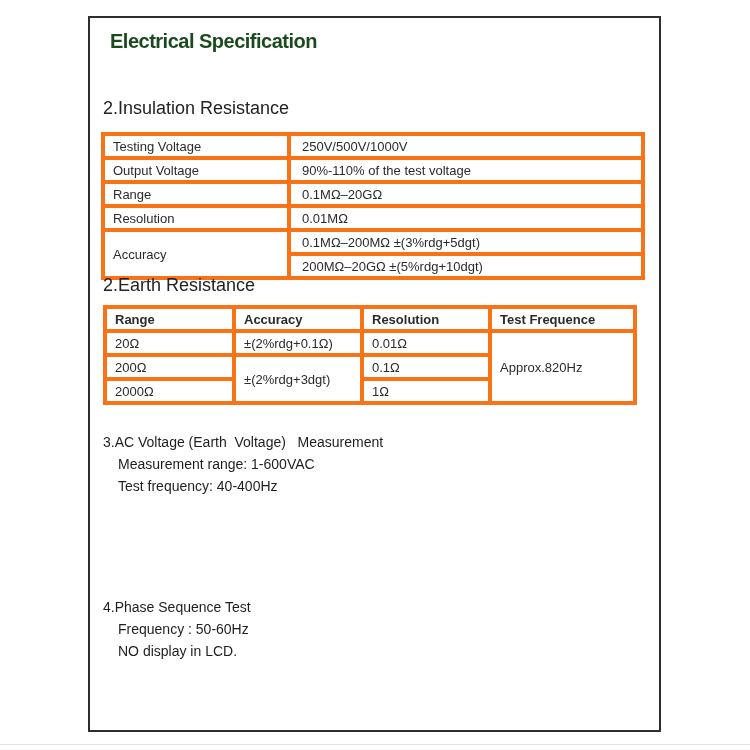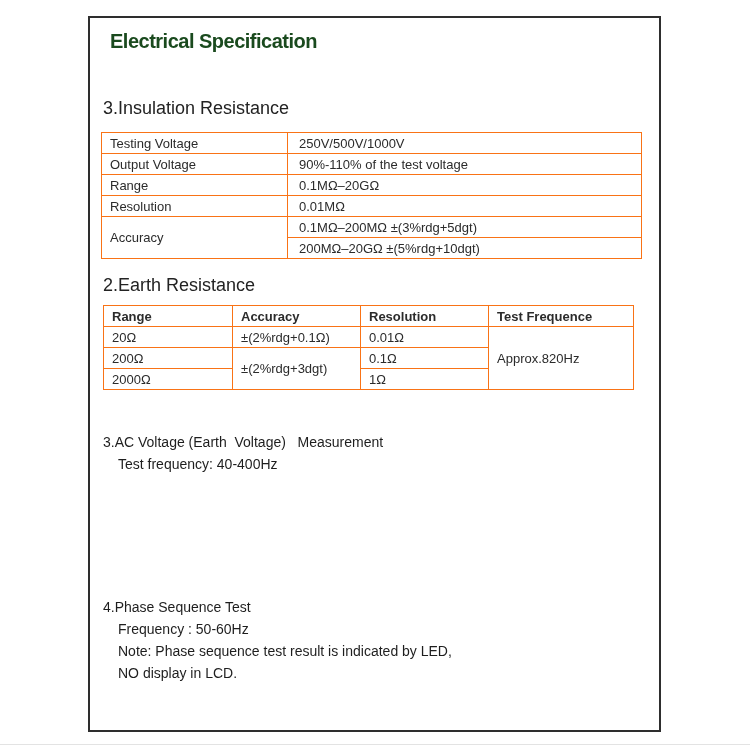--- a/index.html
+++ b/index.html
@@ -46,21 +46,21 @@
   }
   .spec-table {
     position: absolute;
     border-collapse: collapse;
     table-layout: fixed;
     font-size: 13px;
     color: #2b2b2b;
     background: #ffffff;
   }
   .spec-table td, .spec-table th {
-    border: 1px solid #f97316;
+    border: 4px solid #f97316;
     height: 20px;
     padding: 0 8px;
     vertical-align: middle;
     text-align: left;
     font-weight: normal;
     overflow: hidden;
     white-space: nowrap;
   }
   .spec-table th { font-weight: bold; }
   #insulation-table { top: 114px; left: 11px; width: 540px; }
@@ -87,21 +87,21 @@
   }
 </style>
 </head>
 <body>
 
 <div class="canvas">
   <div class="frame">
 
     <div class="page-title">Electrical Specification</div>
 
-    <div class="sec-heading" style="top:80px">3.Insulation Resistance</div>
+    <div class="sec-heading" style="top:80px">2.Insulation Resistance</div>
 
     <table class="spec-table" id="insulation-table">
       <colgroup>
           <col style="width:186px">
           <col style="width:354px">
         </colgroup>
       <tbody>
         <tr>
           <td>Testing Voltage</td>
           <td class="value">250V/500V/1000V</td>
@@ -157,26 +157,26 @@
         </tr>
         <tr>
           <td>2000Ω</td>
           <td>1Ω</td>
         </tr>
       </tbody>
     </table>
 
     <div class="text-block" id="sec3-block">
       <div class="tb-heading">3.AC Voltage (Earth  Voltage)   Measurement</div>
+      <div class="tb-line">Measurement range: 1-600VAC</div>
       <div class="tb-line">Test frequency: 40-400Hz</div>
     </div>
 
     <div class="text-block" id="sec4-block">
       <div class="tb-heading">4.Phase Sequence Test</div>
       <div class="tb-line">Frequency : 50-60Hz</div>
-      <div class="tb-line">Note: Phase sequence test result is indicated by LED,</div>
       <div class="tb-line">NO display in LCD.</div>
     </div>
 
   </div>
 
   <div class="bottom-edge"></div>
 </div>
 
 </body></html>

